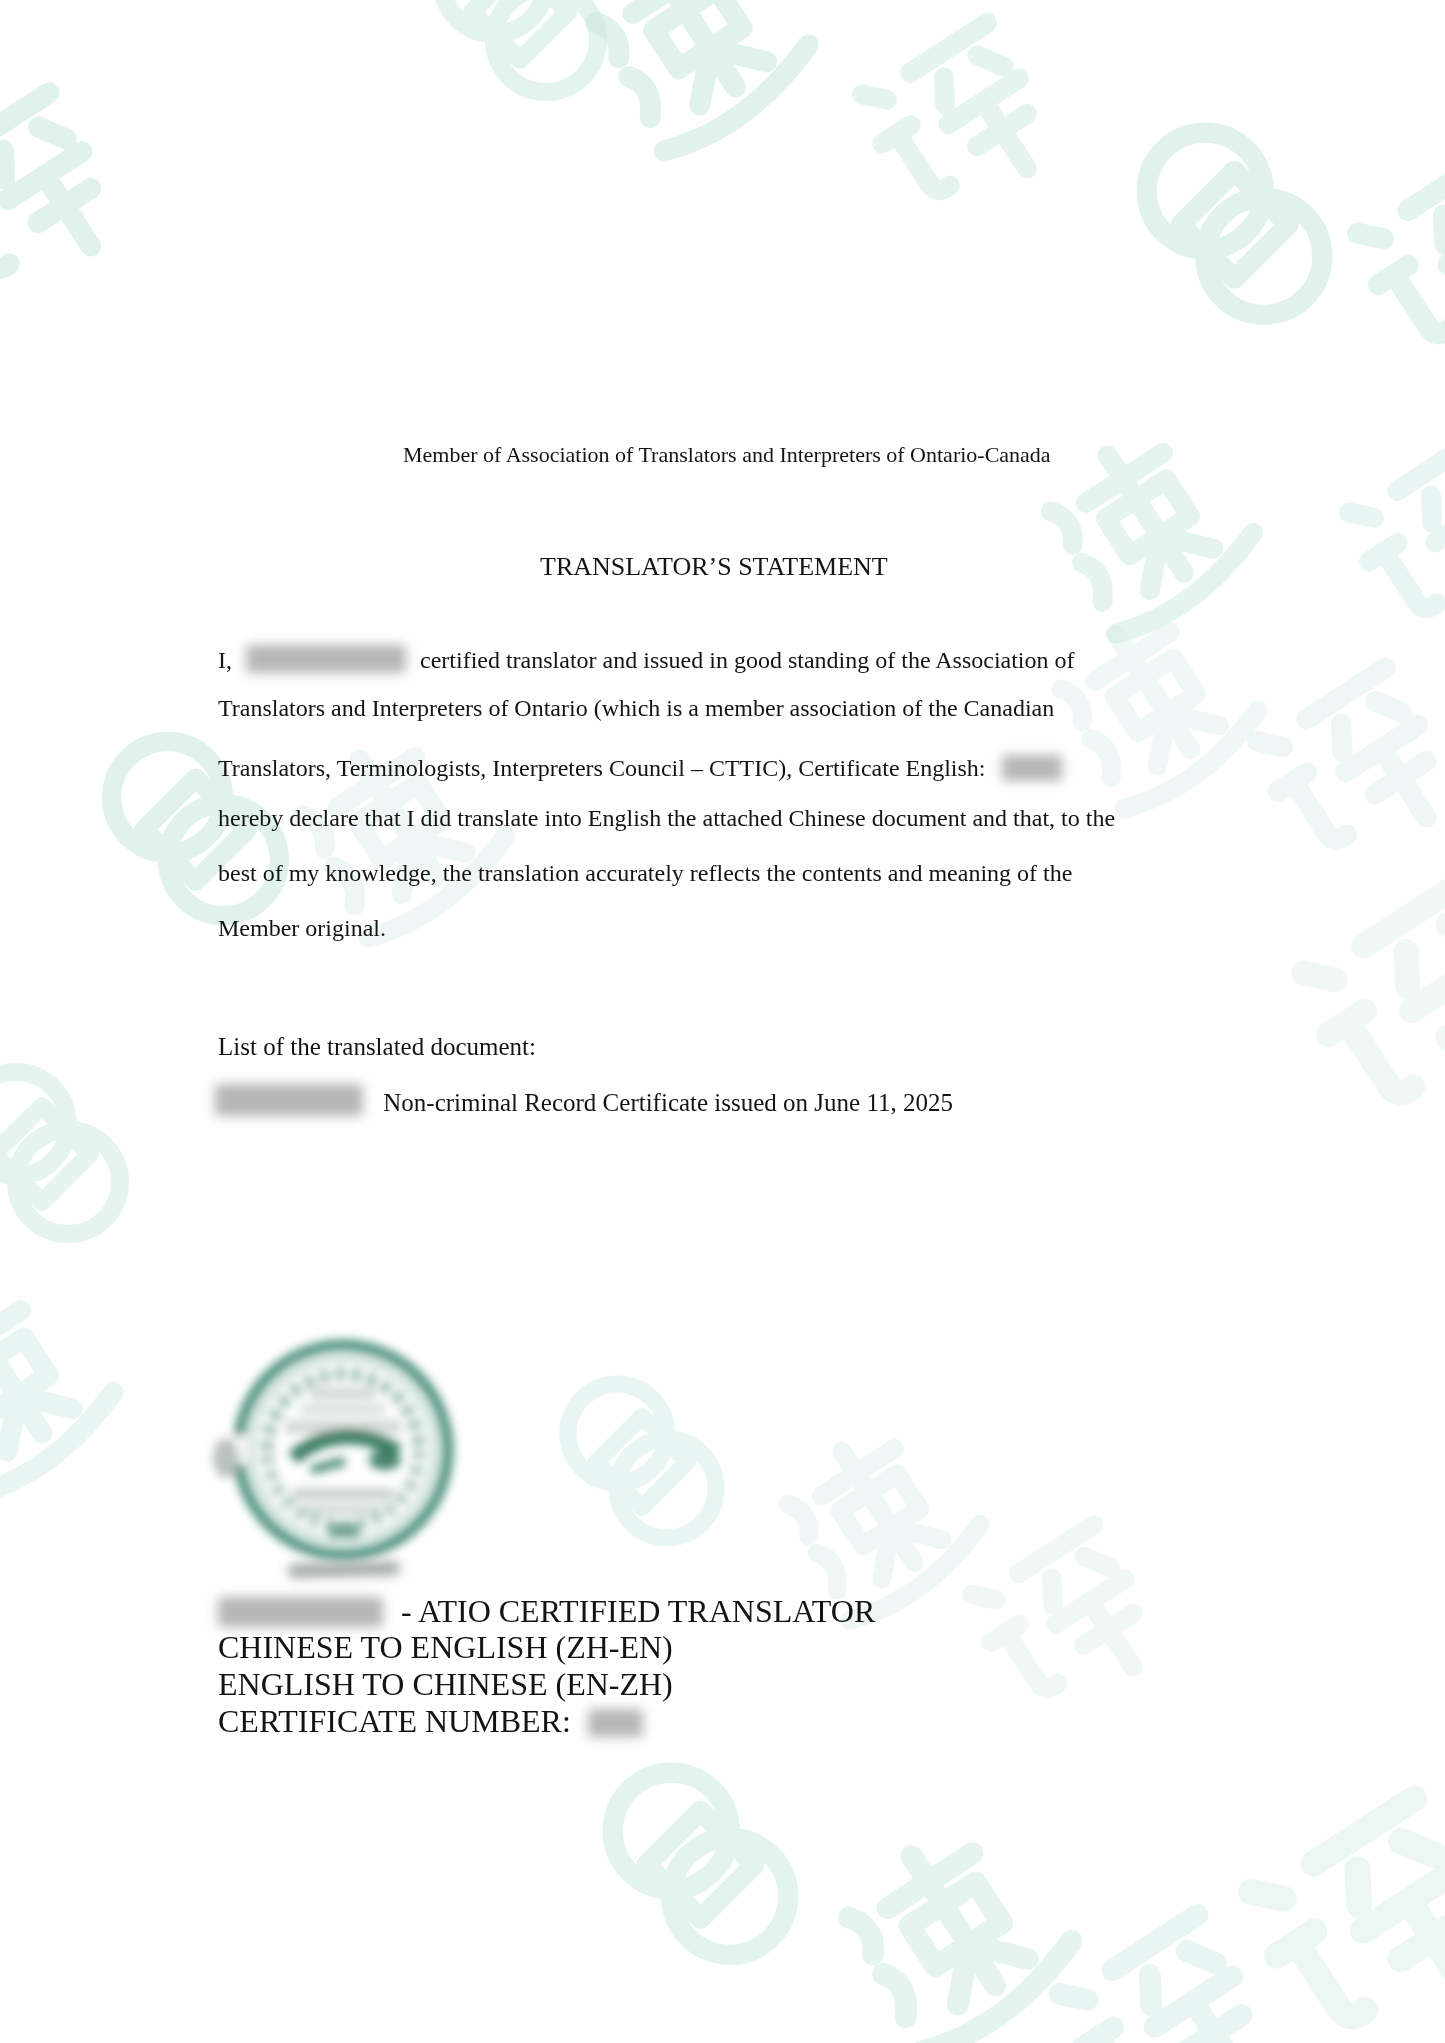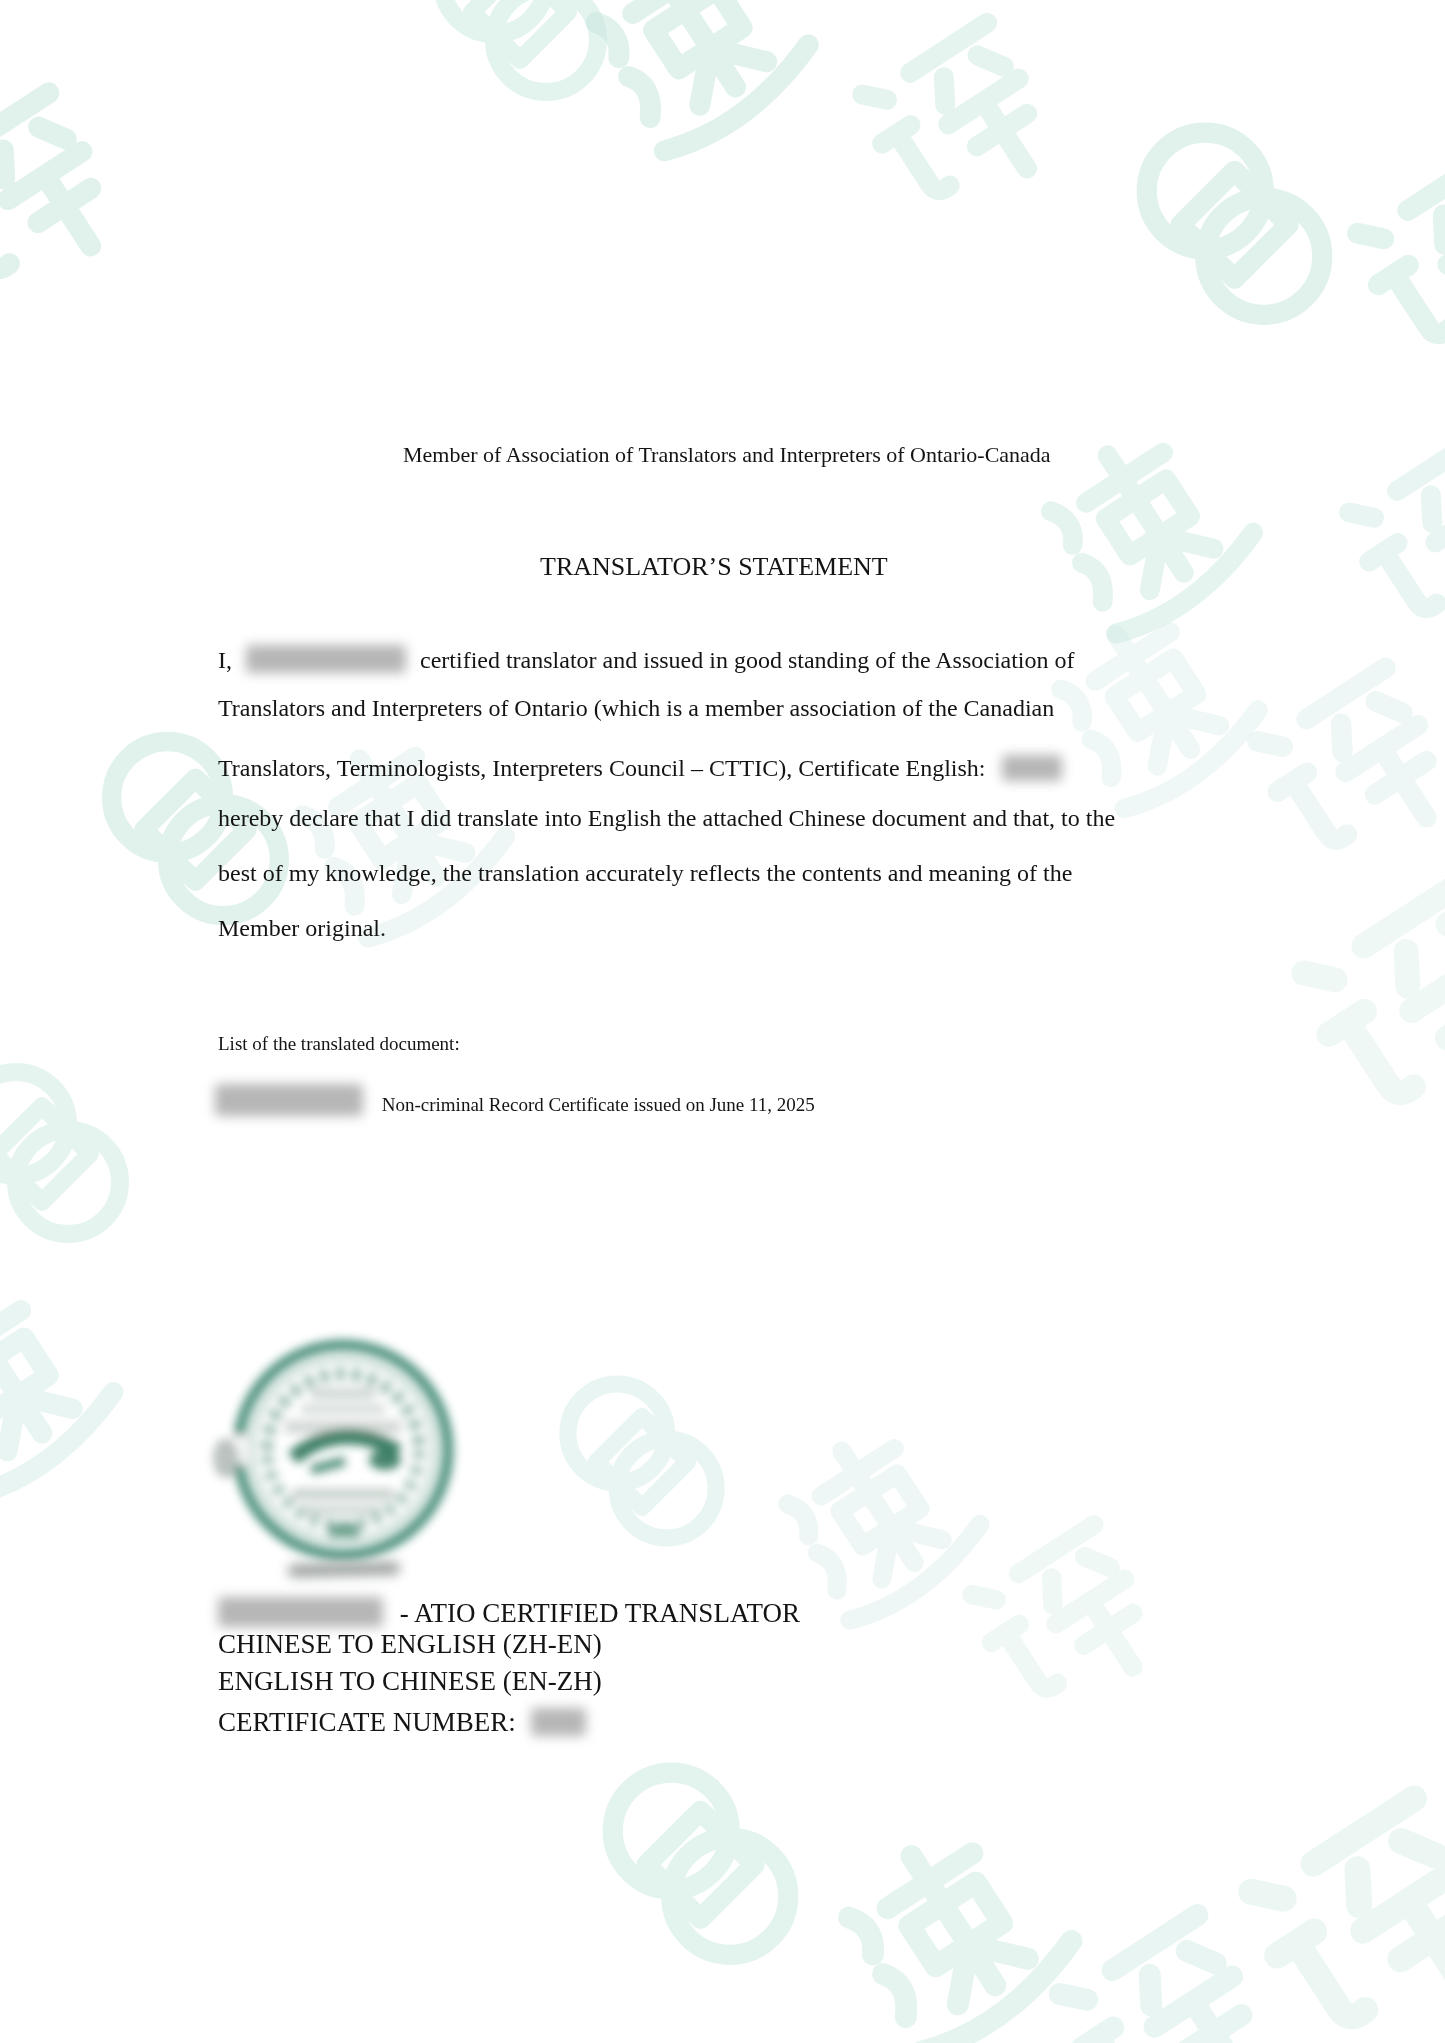--- a/index.html
+++ b/index.html
@@ -6,22 +6,22 @@
   body{
     width:1445px;height:2043px;position:relative;overflow:hidden;
     background:#ffffff;
     font-family:"Liberation Serif","DejaVu Serif",serif;
     color:#141414;
   }
   .line{position:absolute;white-space:nowrap;line-height:1.15;}
   .hdr{font-size:22px;}
   .ttl{font-size:26px;}
   .body-line{font-size:24px;}
-  .list-line{font-size:19px;}
-  .sig-line{font-size:27px;}
+  .list-line{font-size:25px;}
+  .sig-line{font-size:32px;}
   .redact{
     display:inline-block;background:#9a9a9a;opacity:.72;
     filter:blur(6px);border-radius:4px;vertical-align:baseline;
     transform:translateY(5px);
   }
   .wm{position:absolute;color:#c9e8df;pointer-events:none;z-index:0;}
   .rot{transform:rotate(-33deg);}
   .content{position:relative;z-index:2;}
   .stamp-wrap{position:absolute;left:193px;top:1300px;width:300px;height:300px;z-index:1;}
   .stamp-smudge{

